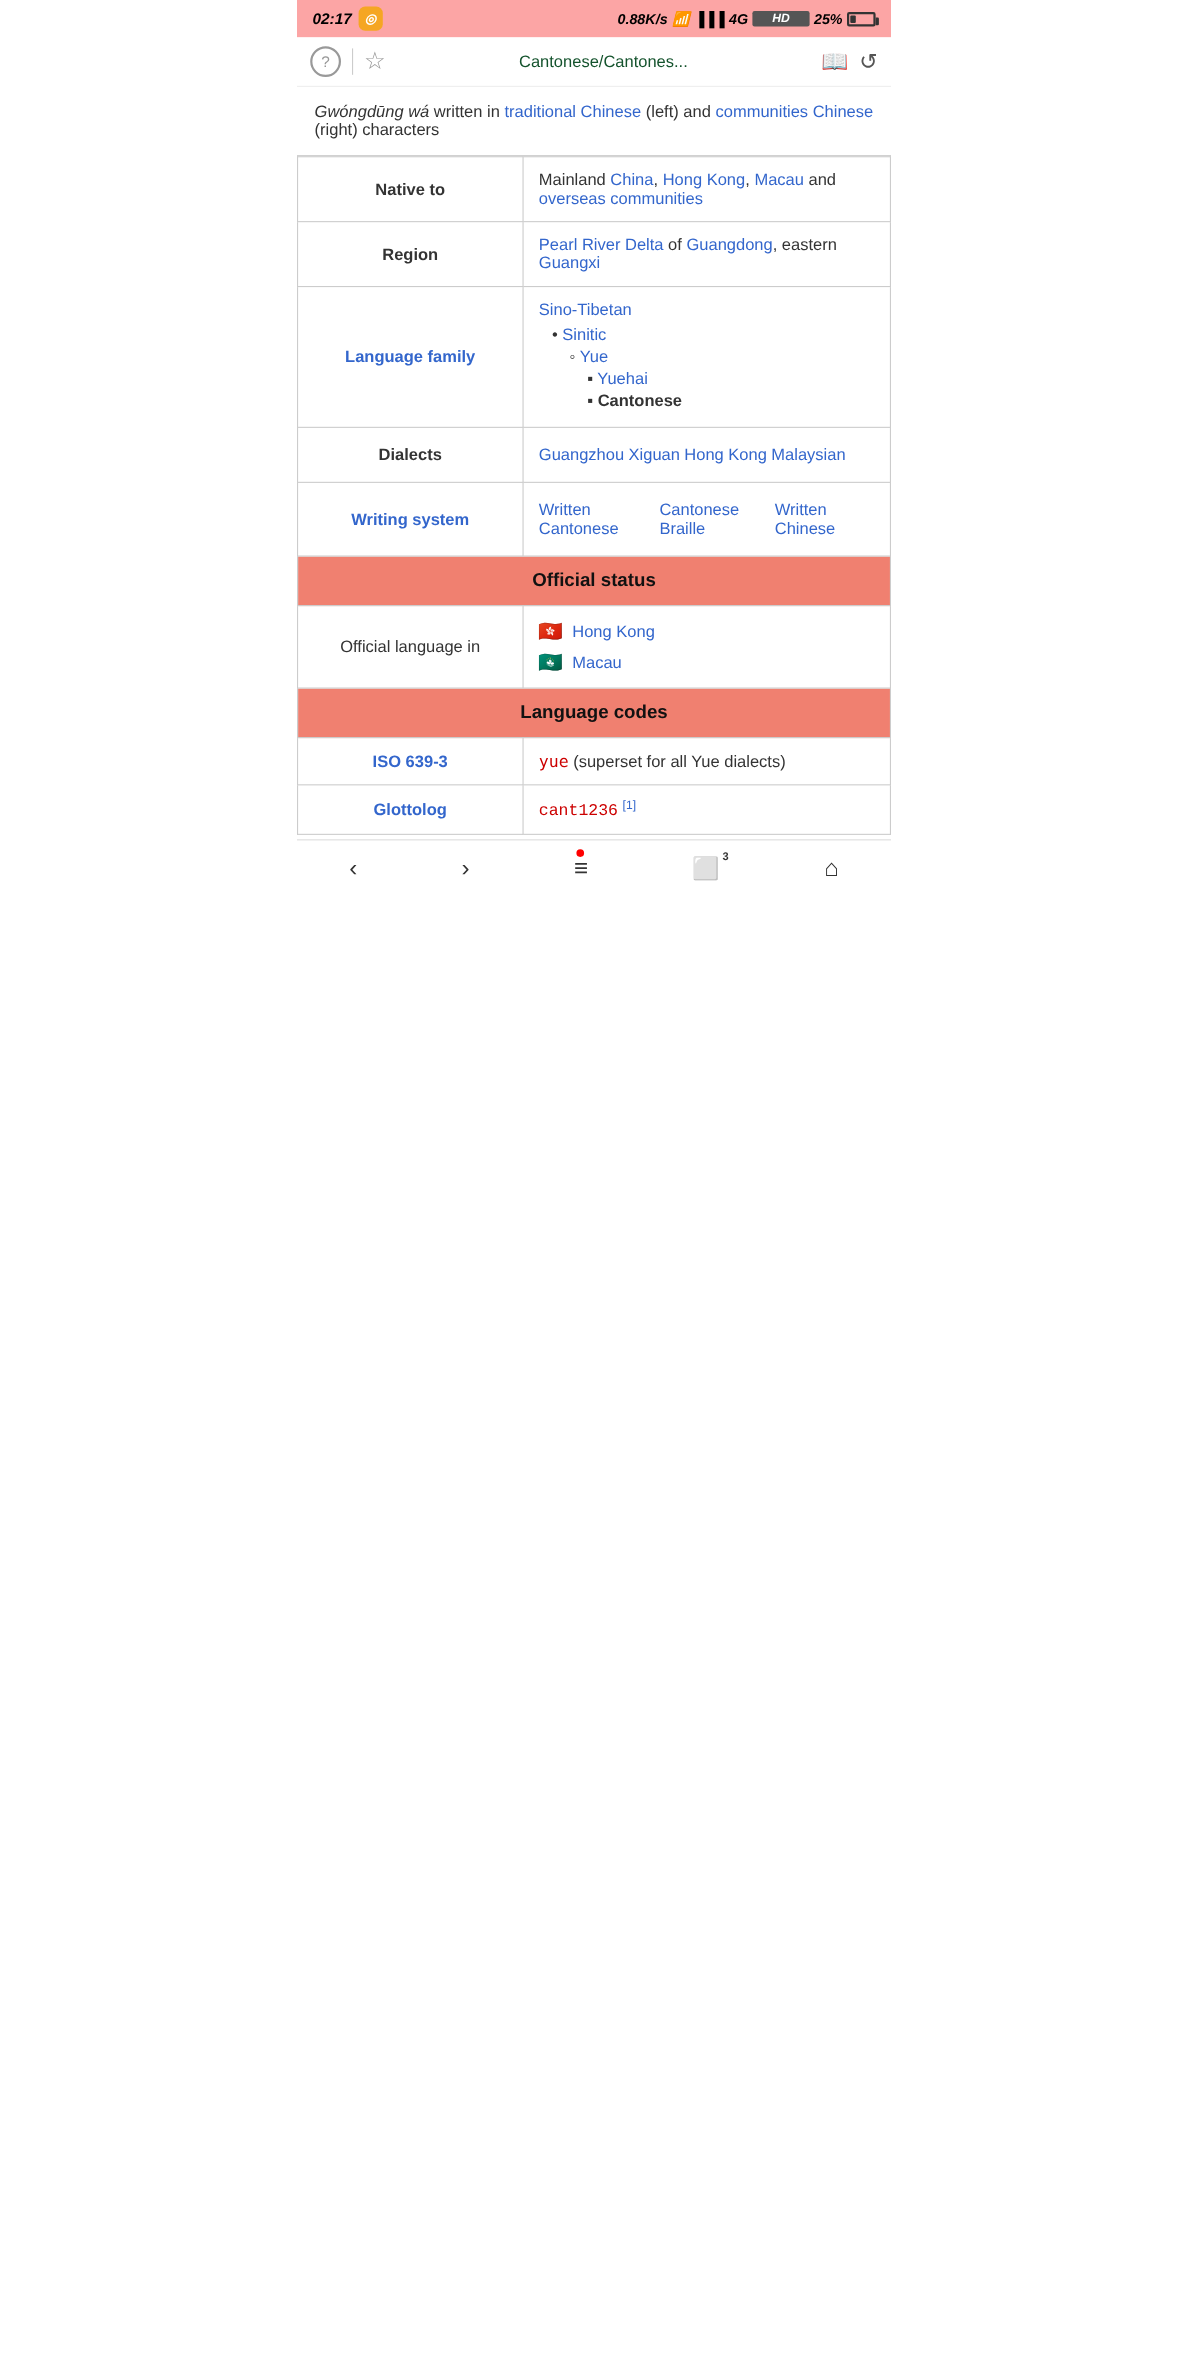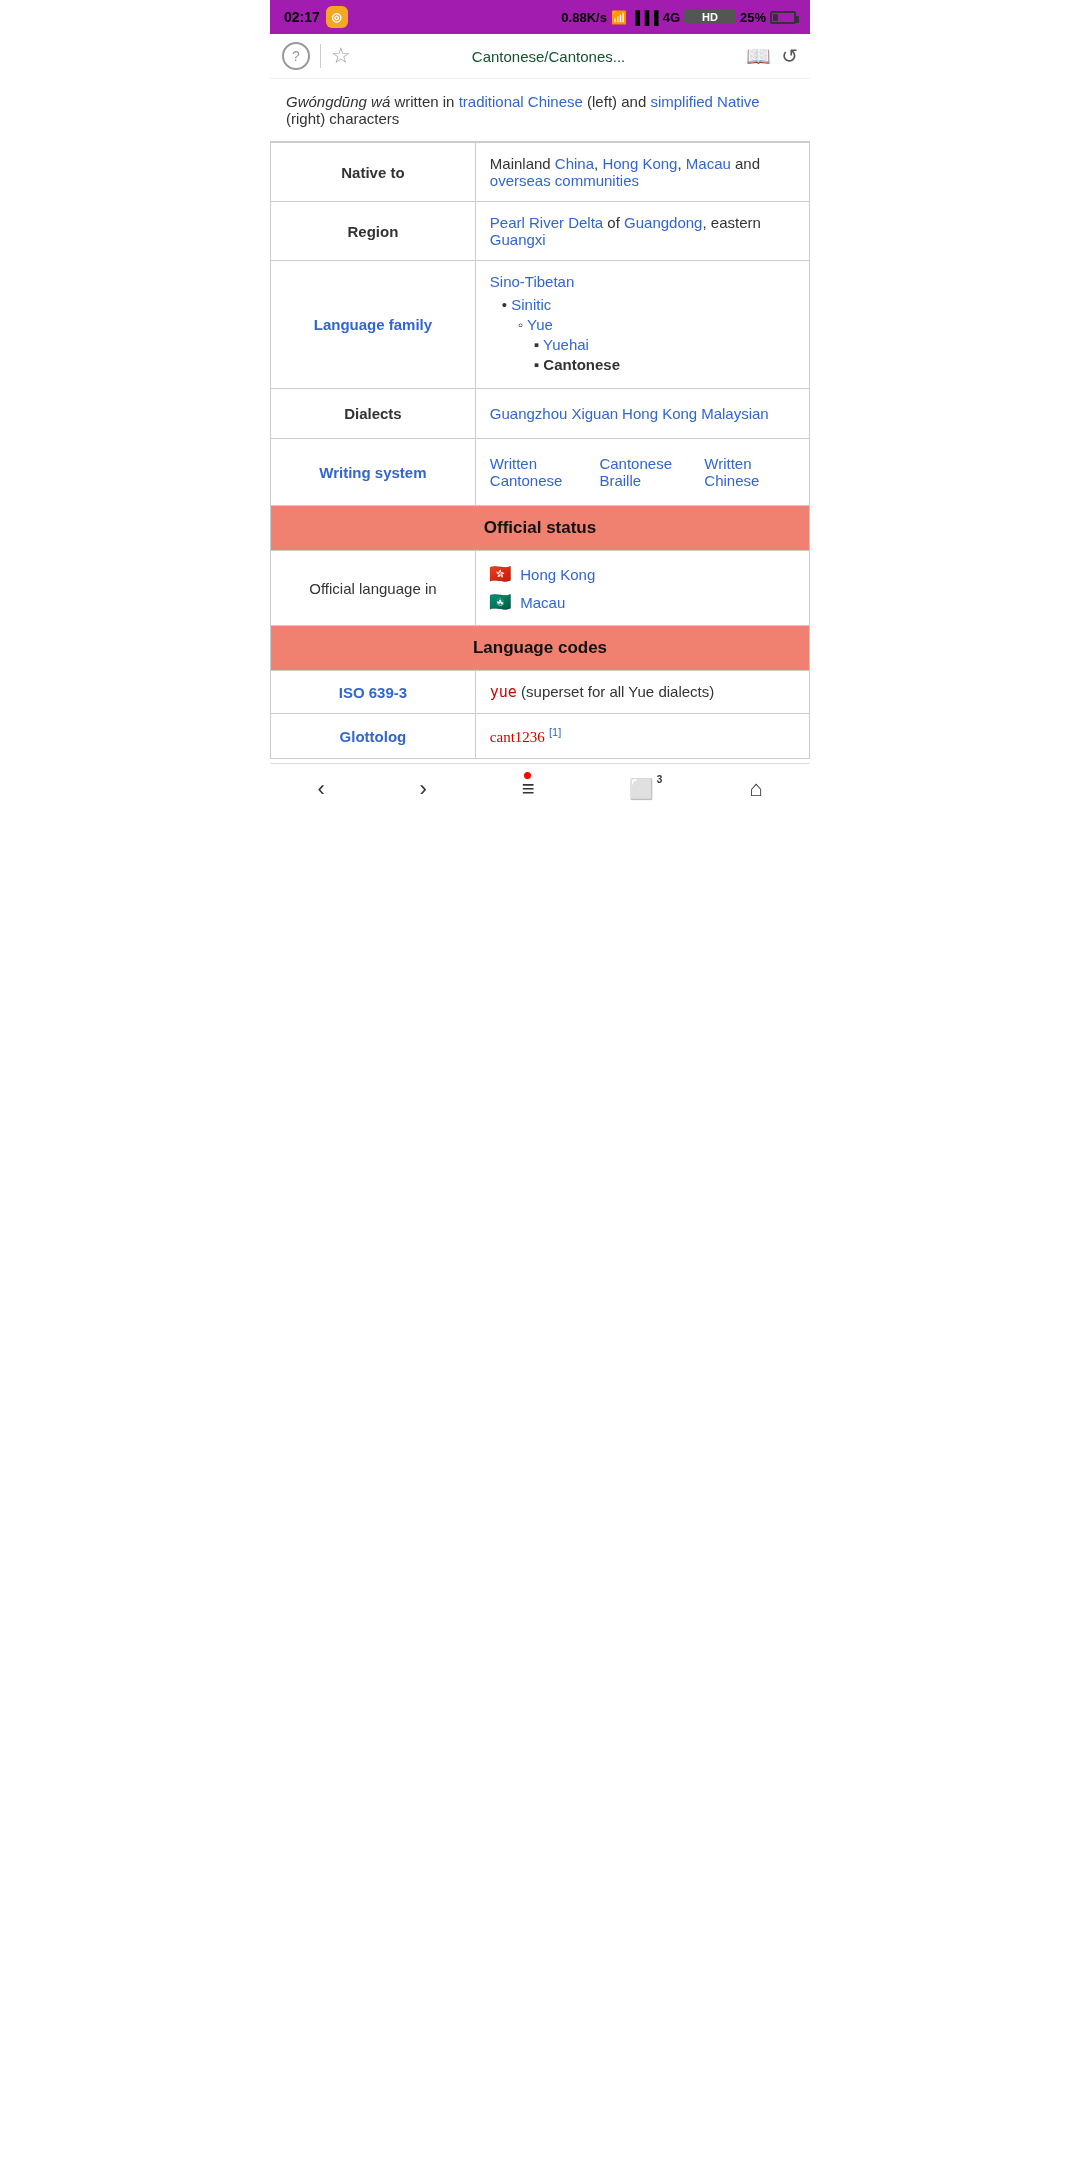--- a/index.html
+++ b/index.html
@@ -11,23 +11,24 @@
       width: 540px;
       margin: 0 auto;
       font-size: 16px;
     }
 
     
     .status-bar {
       display: flex;
       justify-content: space-between;
       padding: 6px 14px;
-      background: #a21caf;
+      background: #fca5a5;
       font-size: 14px;
       font-weight: bold;
+      font-style: italic;
     }
     .status-left { display: flex; align-items: center; gap: 6px; }
     .status-right { display: flex; align-items: center; gap: 4px; font-size: 13px; }
     .status-icon-sq {
       background: #f5a623;
       color: white;
       border-radius: 6px;
       width: 22px; height: 22px;
       display: flex; align-items: center; justify-content: center;
       font-size: 12px; font-weight: bold;
@@ -162,21 +163,21 @@
     .flag { font-size: 18px; margin-right: 4px; }
 
     
     .official-lang-row { display: flex; flex-direction: column; gap: 6px; }
     .official-lang-item { display: flex; align-items: center; gap: 4px; }
 
     
     .iso-code { color: #c00; font-family: monospace; font-size: 15px; }
 
     
-    .glottolog-code { color: #c00; font-family: Liberation Serif, serif; }
+    .glottolog-code { color: #c00; font-family: Liberation Mono, monospace; }
     .ref-sup { font-size: 11px; color: #3366cc; vertical-align: super; }
 
     
     .bottom-nav {
       display: flex;
       justify-content: space-around;
       align-items: center;
       padding: 12px 0 10px;
       border-top: 1px solid #ddd;
       background: #fff;
@@ -236,21 +237,21 @@
   <span class="reload-icon" style="font-size:20px;">↺</span>
 </div>
 
 <div class="content">
 
   <div class="intro-text">
     <em>Gwóngdūng wá</em>
     <span> written in </span>
     <a class="link">traditional Chinese</a>
     <span> (left) and </span>
-    <a class="link">simplified Native</a>
+    <a class="link">communities Chinese</a>
     <span> (right) characters</span>
   </div>
 
   <table class="info-table">
 
     <tbody>
         <tr>
       <td class="label-cell">Native to</td>
       <td class="value-cell">
         Mainland <a class="link">China</a>,

